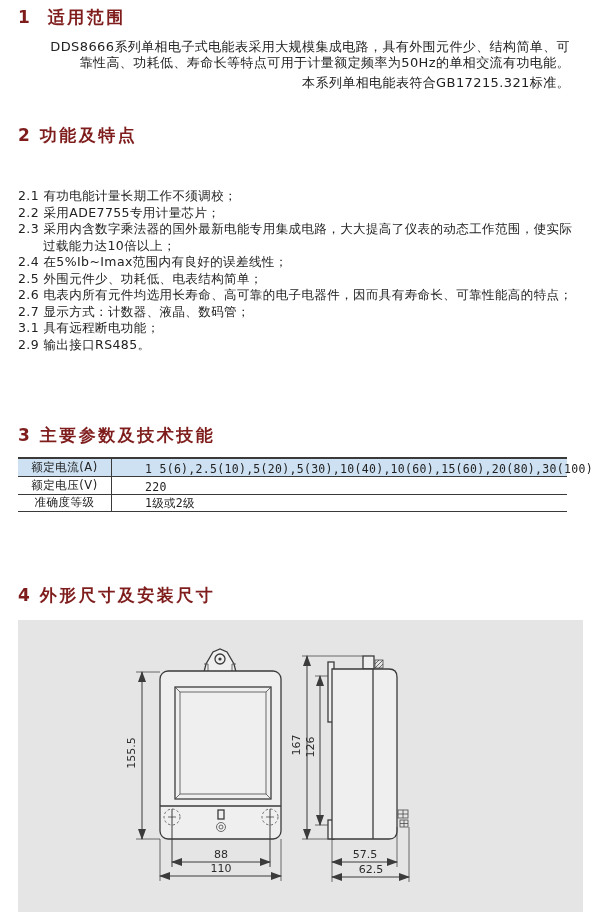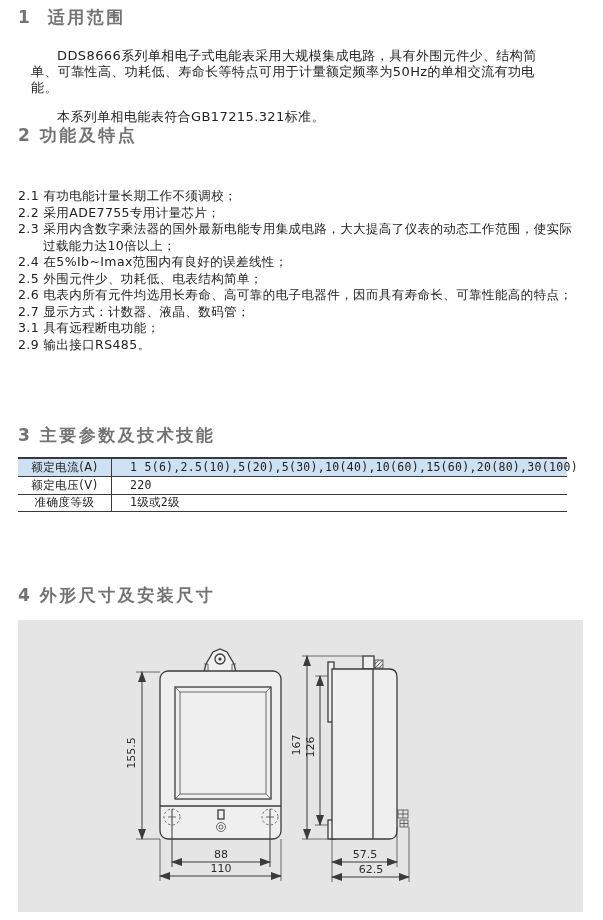--- a/index.html
+++ b/index.html
@@ -4,44 +4,45 @@
 <style>
   html,body{margin:0;padding:0;}
   body{
     width:603px;height:920px;background:#ffffff;
     font-family:"DejaVu Sans",sans-serif;color:#222;
     position:relative;overflow:hidden;
   }
   .page{position:absolute;inset:0;}
   .sec-h{
     position:absolute;left:18px;
-    color:#737373;font-size:17px;font-weight:bold;
+    color:#7f1d1d;font-size:17px;font-weight:bold;
     letter-spacing:2.5px;white-space:nowrap;
   }
   .sec-h .num{margin-right:10px;letter-spacing:0;}
   .sec-h.wide-gap .num{margin-right:18px;}
   .bodytext{
     position:absolute;left:18px;width:556px;
     font-size:13px;line-height:16px;letter-spacing:0.4px;
   }
-  .bodytext p{margin:13px;text-indent:2em;}
+  .bodytext p{margin:4px;text-indent:2em;text-align:right;}
   .features{
     position:absolute;left:18px;top:152px;width:562px;
     font-size:12.5px;line-height:16.5px;letter-spacing:0.4px;margin-top:36px;
   }
   .features .item{padding-left:25px;text-indent:-25px;}
   
   .tbl{
     position:absolute;left:18px;top:457px;width:549px;
     border-top:2px solid #3a3a3a;
     font-size:11.5px;
   }
   .tbl .row{
-    display:flex;align-items:center;height:16.8px;
+    display:flex;align-items:flex-end;height:16.8px;
     border-bottom:1.5px solid #3a3a3a;
+    gap:15px;
   }
   .tbl .row.hl{background:#cde1f2;}
   .tbl .lbl{
     width:93px;flex:0 0 93px;text-align:center;
     border-right:1.5px solid #3a3a3a;align-self:stretch;
     display:flex;align-items:center;justify-content:center;
     letter-spacing:0.5px;
   }
   .tbl .val{
     padding-left:18px;white-space:nowrap;overflow:visible;

